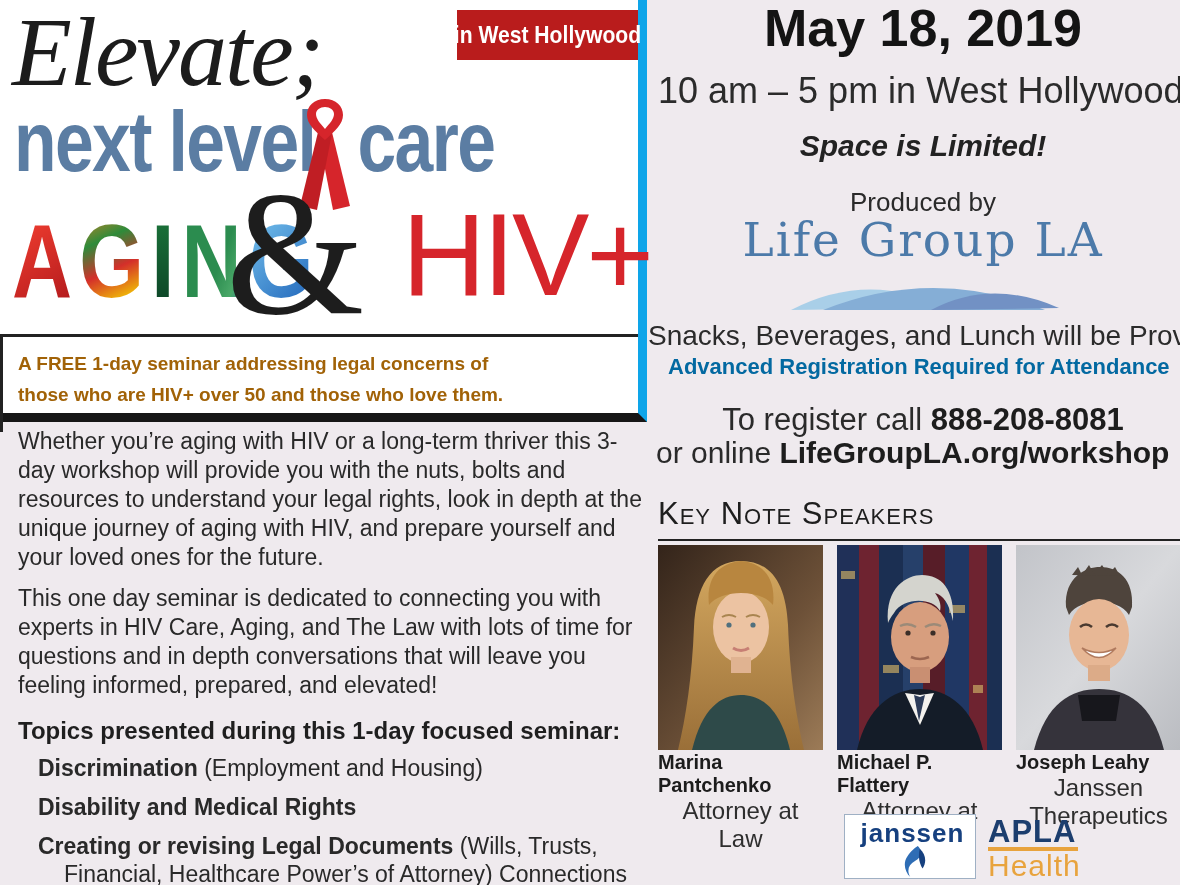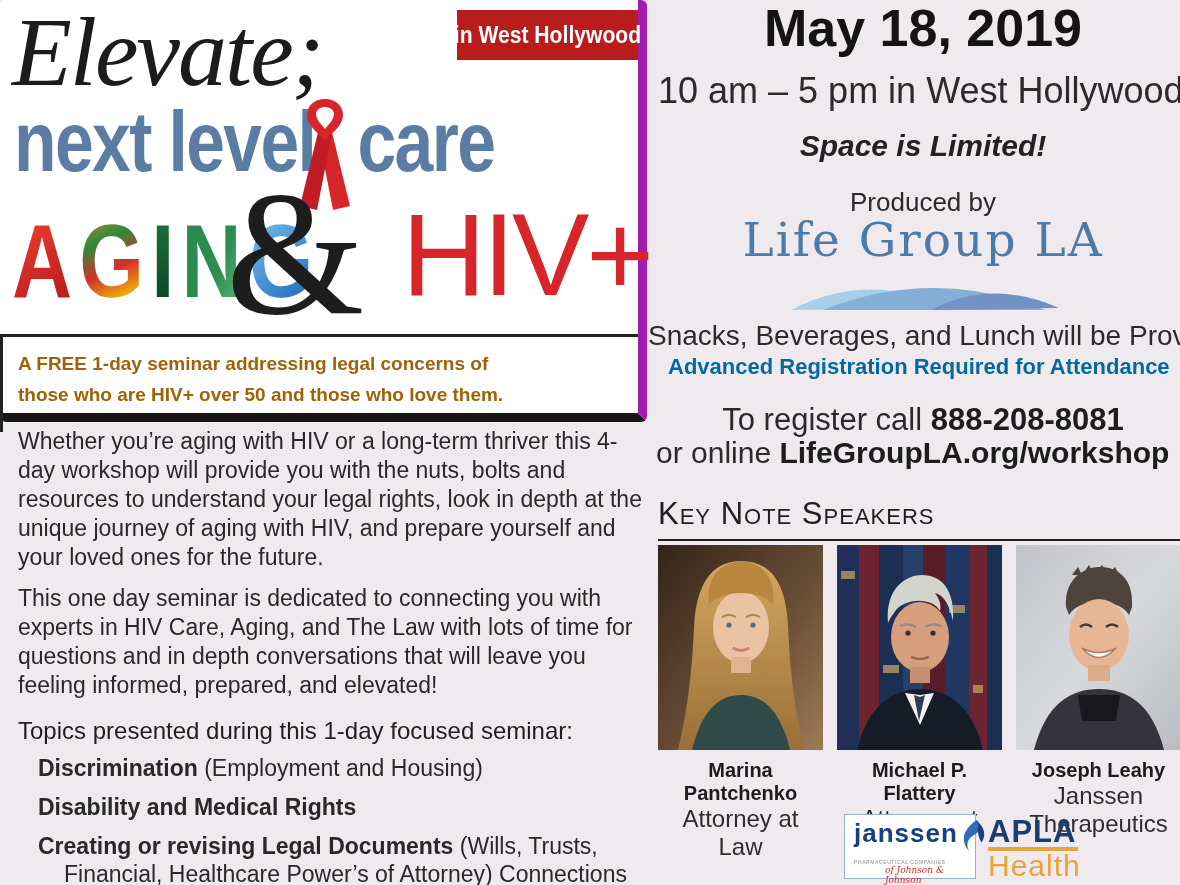--- a/index.html
+++ b/index.html
@@ -1,21 +1,21 @@
 <!DOCTYPE html>
 <html><head>
 <meta charset="utf-8">
 <style>
   html,body{margin:0;padding:0;}
   body{width:1180px;height:885px;overflow:hidden;position:relative;
        background:#efeaee;font-family:"Liberation Sans",sans-serif;color:#2a2a2a;}
 
   
   .left-panel{position:absolute;left:0;top:0;width:638px;height:413px;background:#fff;
-              border-right:9px solid #a21caf;border-bottom:9px solid #161616;border-radius:6px;}
+              border-right:9px solid #0ea5e9;border-bottom:9px solid #161616;}
   .elevate{position:absolute;left:12px;top:-4px;font-family:"Liberation Serif",serif;
            font-style:italic;font-size:98px;color:#1c1c1c;letter-spacing:-2px;}
   .badge{position:absolute;left:457px;top:10px;width:181px;height:50px;background:#b91c1c;
          display:flex;align-items:center;justify-content:center;}
   .badge span{color:#fff;font-weight:bold;font-size:24px;transform:scaleX(.88);white-space:nowrap;}
   .nlc{position:absolute;left:14px;top:92px;font-size:86px;font-weight:bold;color:#5b7da3;
        letter-spacing:-2px;white-space:nowrap;transform:scaleX(.81);transform-origin:left top;}
   .nlc .gap{display:inline-block;width:52px;}
   .ribbon{position:absolute;left:296px;top:98px;}
   .aging{position:absolute;left:12px;top:202px;font-size:104px;font-weight:bold;
@@ -31,21 +31,21 @@
   .hiv{position:absolute;left:402px;top:186px;font-size:116px;color:#d6252b;
        letter-spacing:-3px;line-height:1.2;}
   .tagline{position:absolute;left:0;top:334px;width:638px;height:98px;box-sizing:border-box;
            border-top:3px solid #222;border-left:3px solid #222;padding:11px 0 0 15px;
            font-size:19px;font-weight:bold;line-height:31px;color:#a16207;white-space:nowrap;}
 
   
   .body-copy{position:absolute;left:18px;top:427px;width:624px;font-size:23px;
              line-height:29px;color:#292929;}
   .body-copy p{margin:0 0 12px 0;}
-  .topics-h{font-weight:normal;font-size:24px;margin:16px 0 9px 0;color:#1f1f1f;}
+  .topics-h{font-weight:bold;font-size:24px;margin:16px 0 9px 0;color:#1f1f1f;}
   .topic{margin:0 0 11px 20px;padding-left:26px;text-indent:-26px;line-height:28px;}
 
   
   .right-col{position:absolute;left:656px;top:0;width:534px;height:885px;}
   .date{position:absolute;top:-2px;left:0;width:100%;text-align:center;
         font-size:52px;font-weight:bold;color:#141414;}
   .time{position:absolute;top:70px;left:2px;font-size:36px;white-space:nowrap;color:#2b2b2b;}
   .space{position:absolute;top:129px;left:0;width:100%;text-align:center;
          font-size:30px;font-weight:bold;font-style:italic;color:#222;}
   .produced{position:absolute;top:187px;left:0;width:100%;text-align:center;font-size:26px;}
@@ -57,26 +57,26 @@
             white-space:nowrap;color:#0369a1;}
   .reg1{position:absolute;top:402px;left:0;width:100%;text-align:center;font-size:31px;}
   .reg2{position:absolute;top:436px;left:0;font-size:30px;white-space:nowrap;}
   .reg1 b,.reg2 b{font-weight:bold;color:#1d1d1d;}
   .kns{position:absolute;top:496px;left:2px;width:530px;font-variant:small-caps;
        font-size:31px;letter-spacing:1px;color:#1e1e1e;border-bottom:2px solid #222;
        padding-bottom:7px;}
   .speakers{position:absolute;top:545px;left:2px;display:flex;gap:14px;}
   .card{width:165px;}
   .photo{width:165px;height:205px;display:block;}
-  .sname{margin-top:9px;text-align:center;font-weight:bold;font-size:20px;color:#1c1c1c;}
+  .sname{margin-top:1px;text-align:left;font-weight:bold;font-size:20px;color:#1c1c1c;}
   .srole{text-align:center;font-size:24px;color:#2e2e2e;}
   .supported{position:absolute;top:824px;left:98px;font-size:20px;line-height:23px;color:#333;}
   .janssen{position:absolute;left:188px;top:814px;width:132px;height:65px;background:#fff;
            border:1px solid #9fb0c4;box-sizing:border-box;padding:5px 4px 0 9px;}
-  .j-row{display:flex;align-items:flex-start;}
+  .j-row{display:flex;align-items:center;flex-direction:column;}
   .j-word{font-size:26px;font-weight:bold;color:#16407f;letter-spacing:1px;line-height:26px;}
   .j-icon{margin-left:4px;}
   .j-sub1{font-size:5px;color:#8a8a8a;letter-spacing:.6px;margin-top:3px;}
   .j-sub2{font-size:9px;color:#c5302c;font-family:"DejaVu Serif",serif;font-style:italic;margin-left:31px;}
   .apla{position:absolute;left:332px;top:817px;}
   .apla-top{font-size:31px;font-weight:bold;color:#1c3e6e;letter-spacing:1px;line-height:29px;}
   .apla-bar{height:4px;background:#e8a33d;width:90px;margin:1px 0 0 0;}
   .apla-bottom{font-size:30px;color:#e8a33d;letter-spacing:1px;line-height:30px;}
 </style>
 </head>
@@ -103,21 +103,21 @@
   </div>
   <div class="amp">&amp;</div>
   <div class="hiv">HIV+</div>
   <div class="tagline">
     <div>A FREE 1-day seminar addressing legal concerns of</div>
     <div>those who are HIV+ over 50 and those who love them.</div>
   </div>
 </div>
 
 <div class="body-copy">
-  <p>Whether you’re aging with HIV or a long-term thriver this 4-day workshop will provide you with the nuts, bolts and resources to understand your legal rights, look in depth at the unique journey of aging with HIV, and prepare yourself and your loved ones for the future.</p>
+  <p>Whether you’re aging with HIV or a long-term thriver this 3-day workshop will provide you with the nuts, bolts and resources to understand your legal rights, look in depth at the unique journey of aging with HIV, and prepare yourself and your loved ones for the future.</p>
   <p>This one day seminar is dedicated to connecting you with experts in HIV Care, Aging, and The Law with lots of time for questions and in depth conversations that will leave you feeling informed, prepared, and elevated!</p>
   <div class="topics-h">Topics presented during this 1-day focused seminar:</div>
   <div class="topic"><b>Discrimination</b><span> (Employment and Housing)</span></div>
   <div class="topic"><b>Disability and Medical Rights</b><span></span></div>
   <div class="topic"><b>Creating or revising Legal Documents</b><span> (Wills, Trusts, Financial, Healthcare Power’s of Attorney) Connections to Pro-Bono Services</span></div>
 
 </div>
 
 <div class="right-col">
   <div class="date">May 18, 2019</div>

